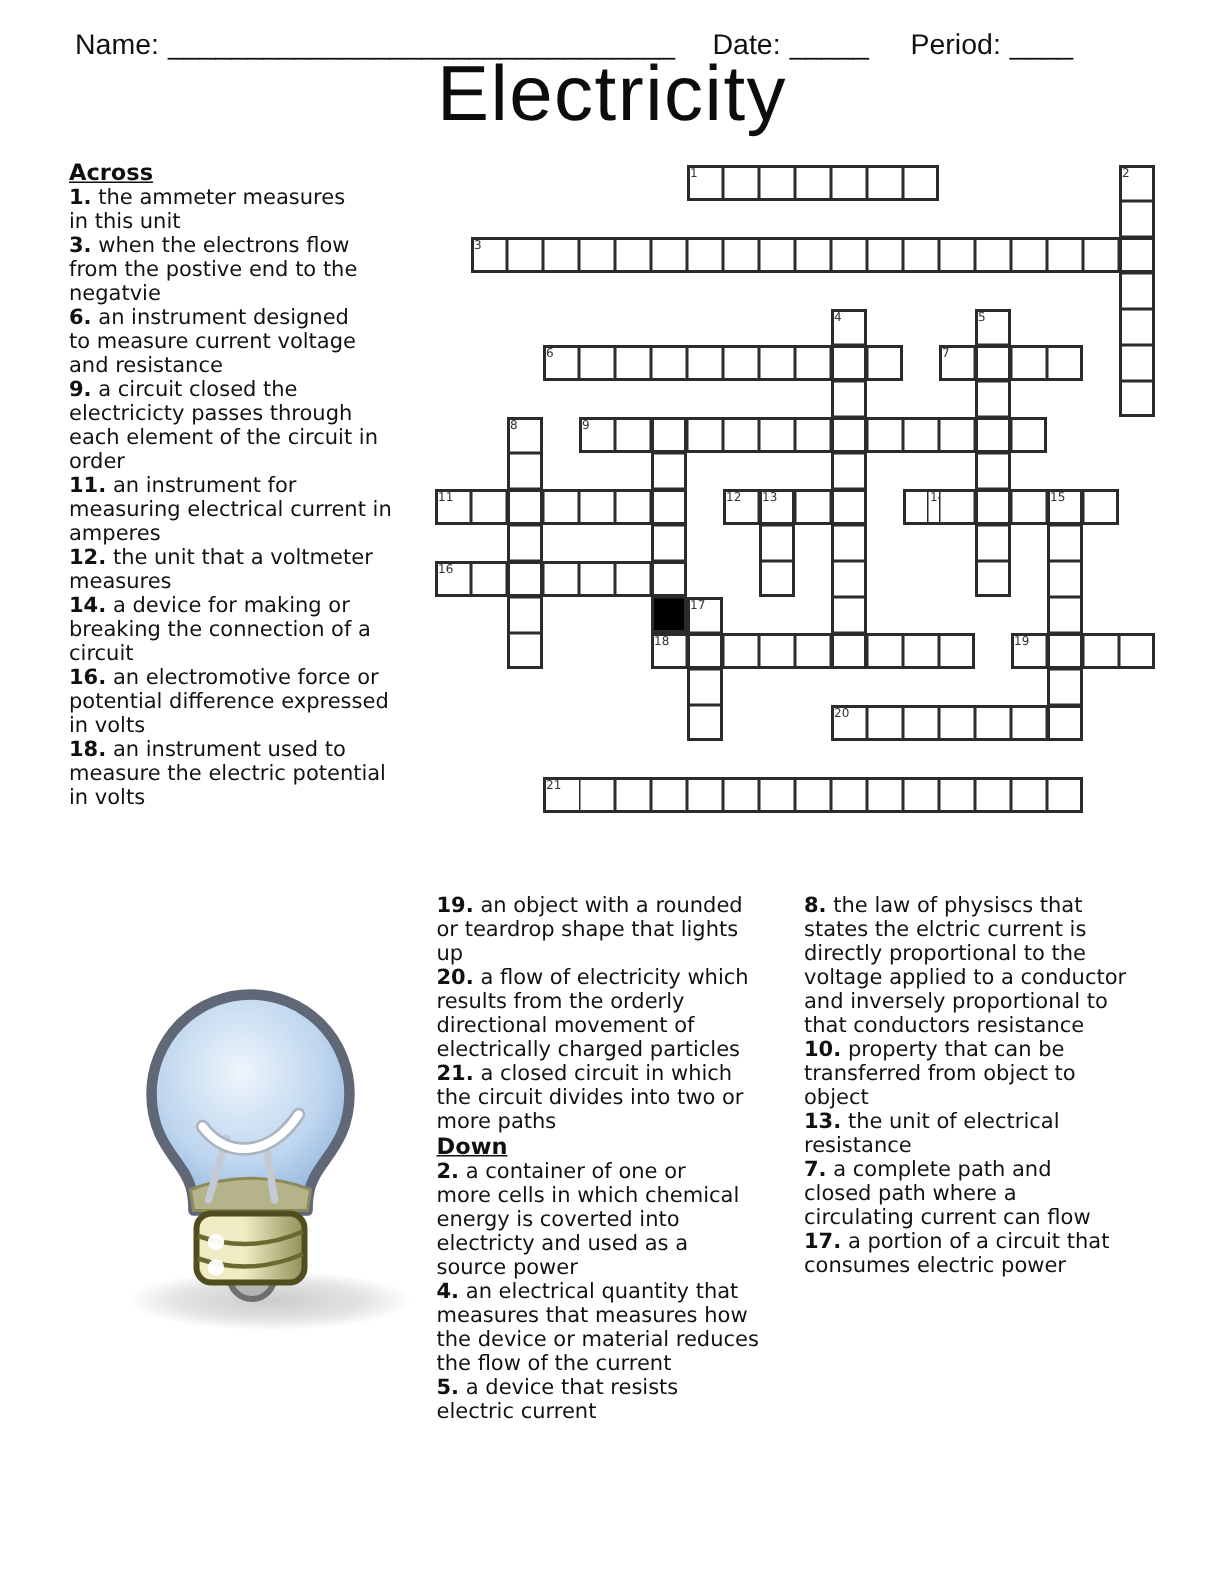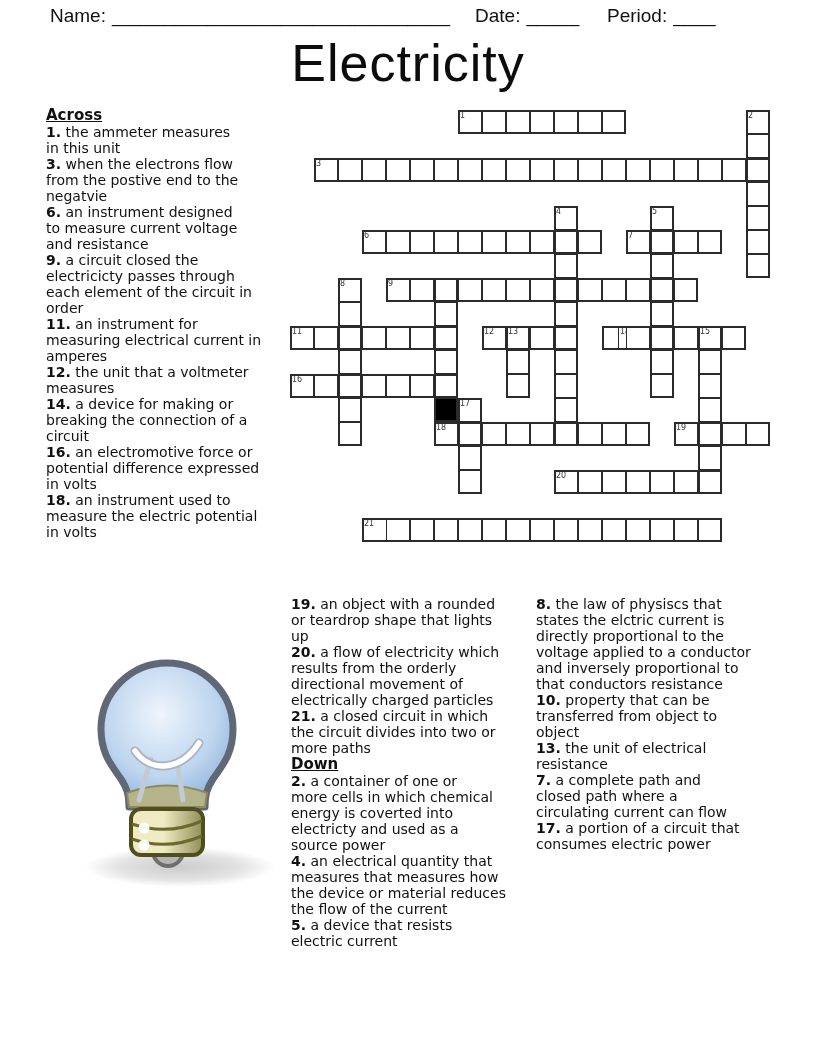--- a/index.html
+++ b/index.html
@@ -1,18 +1,18 @@
 <!DOCTYPE html>
 <html style="--page-bg: #ffffff; --text: #111111; --grid-line: #2b2b2b; --grid-black: #000000; --bulb-outline: #606878; --glass-hi: #eef5fc; --glass-mid: #bdd5ee; --glass-deep: #7ba4d4; --olive: #b5b38a; --olive-dark: #8c8a5c; --filament: #c3cad6; --swoosh: #ffffff; --base-light: #efecc3; --base-dark: #908e56; --base-outline: #504e1e; --ridge: #6b6930; --tip-fill: #b5b5b5; --tip-stroke: #6f6f6f; --shadow: #c2c2c2;"><head>
 <meta charset="utf-8">
 <style>
   html,body{margin:0;padding:0;background:#fff;}
   #page{position:relative;width:816px;height:1056px;background:var(--page-bg,#fff);overflow:hidden;
         font-family:"DejaVu Sans",sans-serif;color:var(--text,#111);}
-  .hdr{position:absolute;top:4px;font:19px/24px "Liberation Sans",sans-serif;color:var(--text,#111);white-space:nowrap;}
+  .hdr{position:absolute;top:19px;font:19px/24px "Liberation Sans",sans-serif;color:var(--text,#111);white-space:nowrap;}
   .fill-line{margin-left:6px;}
   #title{position:absolute;left:0;right:0;top:34px;text-align:center;
          font:400 52px/58px "Liberation Sans",sans-serif;letter-spacing:1px;color:#0c0c0c;}
   .clue-col{position:absolute;}
   .clue-heading{font:bold 15px/17px "DejaVu Sans",sans-serif;text-decoration:underline;color:var(--text,#111);}
   .clue{font:14px/16px "DejaVu Sans",sans-serif;color:var(--text,#111);}
   .cnum{font-weight:bold;}
   .ctext{white-space:pre-line;}
   #grid{position:absolute;left:290px;top:110px;width:482px;height:434px;}
   .cell{position:absolute;box-sizing:border-box;border:1px solid var(--grid-line,#2b2b2b);background:#fff;}

